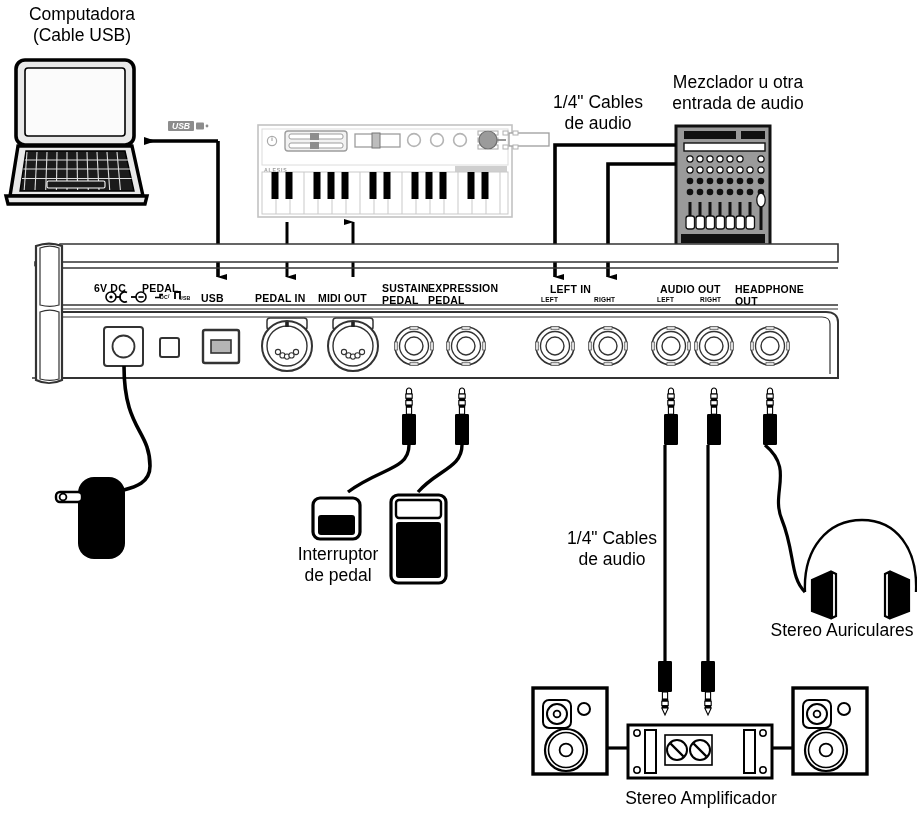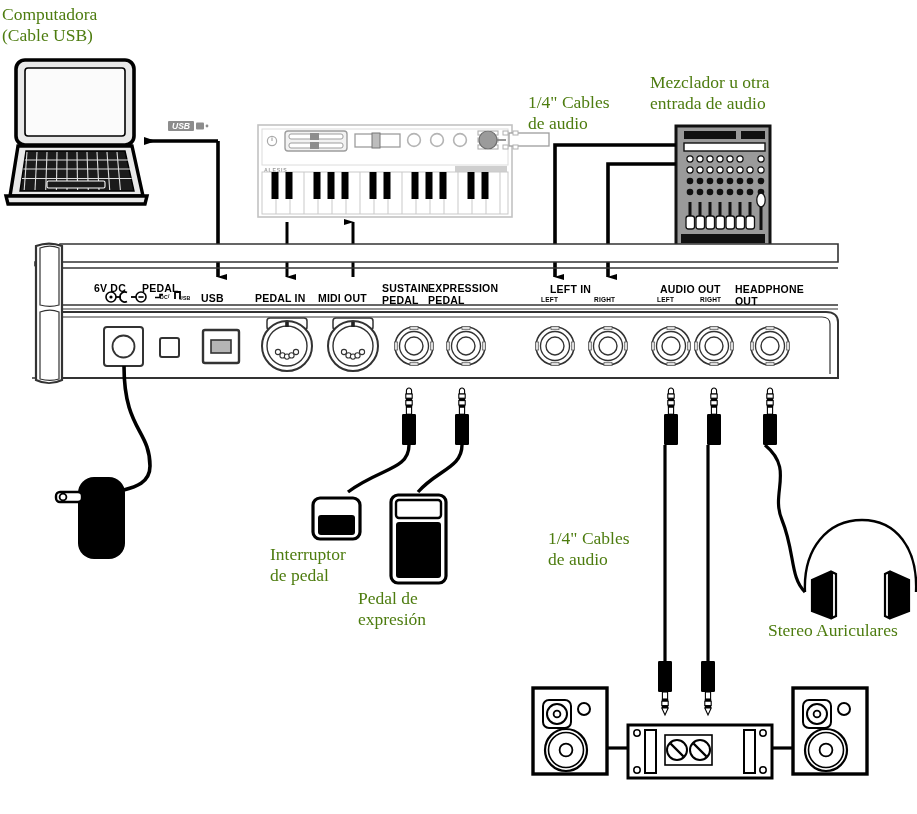--- a/index.html
+++ b/index.html
@@ -1,21 +1,21 @@
 <!DOCTYPE html>
 <html><head>
 <meta charset="utf-8">
 <style>
   html,body{margin:0;padding:0;background:#ffffff;}
   body{width:917px;height:814px;position:relative;
        font-family:"Liberation Sans", sans-serif;overflow:hidden;}
   #stage{position:absolute;left:0;top:0;width:917px;height:814px;}
   #stage > svg{position:absolute;left:0;top:0;}
-  .lbl{position:absolute;font-family:Liberation Serif, serif;
-       color:#4d7c0f;line-height:1.22;white-space:pre-line;}
+  .lbl{position:absolute;font-family:Liberation Sans, sans-serif;
+       color:#000000;text-align:center;line-height:1.22;white-space:pre-line;}
   .lbl.big{font-size:17.5px;}
   .panel-lbl{position:absolute;font-family:"Liberation Sans",sans-serif;
        color:#000;text-align:left;line-height:1.15;white-space:pre-line;
        font-weight:bold;letter-spacing:.2px;}
   .panel-lbl.main{font-size:10.5px;}
   .panel-lbl.sub{font-size:6.5px;}
   .panel-lbl.tiny{font-size:5.2px;}
 </style>
 </head>
 <body>
@@ -413,25 +413,24 @@
 </svg>
 
 <div class="lbl big" style="left:2px;top:4px;width:160px;">Computadora
 (Cable USB)</div>
 <div class="lbl big" style="left:528px;top:92px;width:140px;">1/4" Cables
 de audio</div>
 <div class="lbl big" style="left:650px;top:72px;width:176px;">Mezclador u otra
 entrada de audio</div>
 <div class="lbl big" style="left:270px;top:544px;width:136px;">Interruptor
 de pedal</div>
-<div class="lbl big" style="left:358px;top:588px;width:120px;">Pedal de
-expresión</div>
 <div class="lbl big" style="left:548px;top:528px;width:128px;">1/4" Cables
 de audio</div>
 <div class="lbl big" style="left:768px;top:620px;width:148px;">Stereo Auriculares</div>
+<div class="lbl big" style="left:608px;top:788px;width:186px;">Stereo Amplificador</div>
 
 <div class="panel-lbl main" style="left:94px;top:282px;width:58px;">6V DC</div>
 <div class="panel-lbl main" style="left:142px;top:282px;width:56px;">PEDAL</div>
 <div class="panel-lbl tiny" style="left:160px;top:295px;width:14px;">DC</div>
 <div class="panel-lbl tiny" style="left:168px;top:294px;width:8px;">/</div>
 <div class="panel-lbl tiny" style="left:179px;top:296px;width:18px;">USB</div>
 <div class="panel-lbl main" style="left:201px;top:292px;width:40px;">USB</div>
 <div class="panel-lbl main" style="left:255px;top:292px;width:64px;">PEDAL IN</div>
 <div class="panel-lbl main" style="left:318px;top:292px;width:70px;">MIDI OUT</div>
 <div class="panel-lbl main" style="left:382px;top:282px;width:66px;">SUSTAIN

